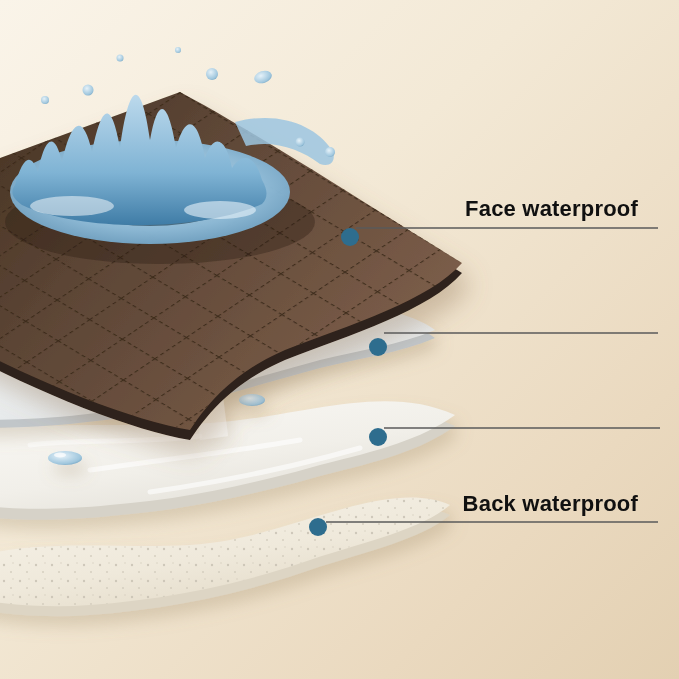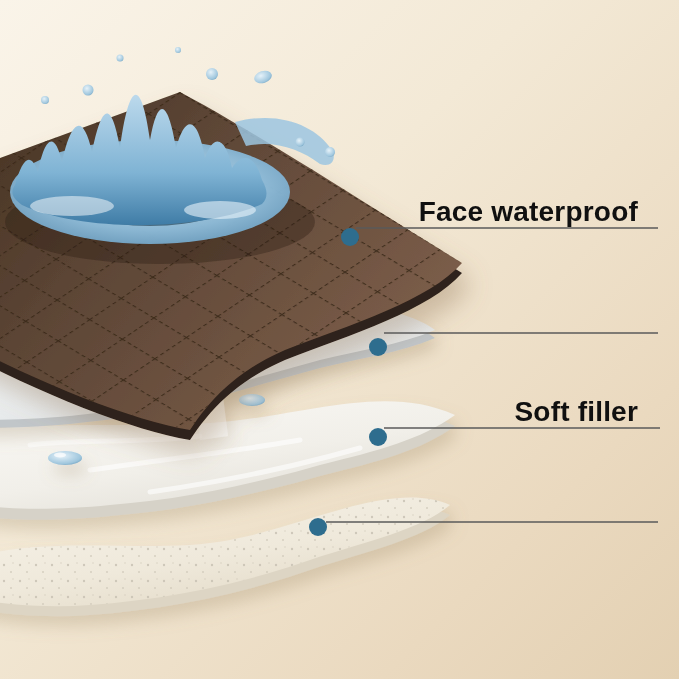--- a/index.html
+++ b/index.html
@@ -5,21 +5,21 @@
   html,body{margin:0;padding:0;}
   body{width:679px;height:679px;overflow:hidden;}
   .stage{
     position:relative;width:679px;height:679px;
     font-family:"Liberation Sans",sans-serif;
     background:linear-gradient(135deg,#faf4e9 0%,#f3e9d6 40%,#ead9bf 78%,#e3d0b2 100%);
   }
   svg.artwork{position:absolute;left:0;top:0;}
   .callout-label{
     position:absolute;right:41px;
-    font-size:28px;font-weight:600;color:#101010;
+    font-size:22px;font-weight:600;color:#101010;
     letter-spacing:0.2px;white-space:nowrap;
   }
   .lbl-1{top:196px;}
   .lbl-2{top:301px;}
   .lbl-3{top:396px;}
   .lbl-4{top:491px;}
 </style>
 </head>
 <body>
 
@@ -184,15 +184,15 @@
 
     <g fill="#2e6d8e">
       <circle cx="350" cy="237" r="9"></circle>
       <circle cx="378" cy="347" r="9"></circle>
       <circle cx="378" cy="437" r="9"></circle>
       <circle cx="318" cy="527" r="9"></circle>
     </g>
   </svg>
 
   <div class="callout-label lbl-1">Face waterproof</div>
-  <div class="callout-label lbl-3">Soft filler</div>
+  <div class="callout-label lbl-4">Back waterproof</div>
 
 </div>
 
 </body></html>

